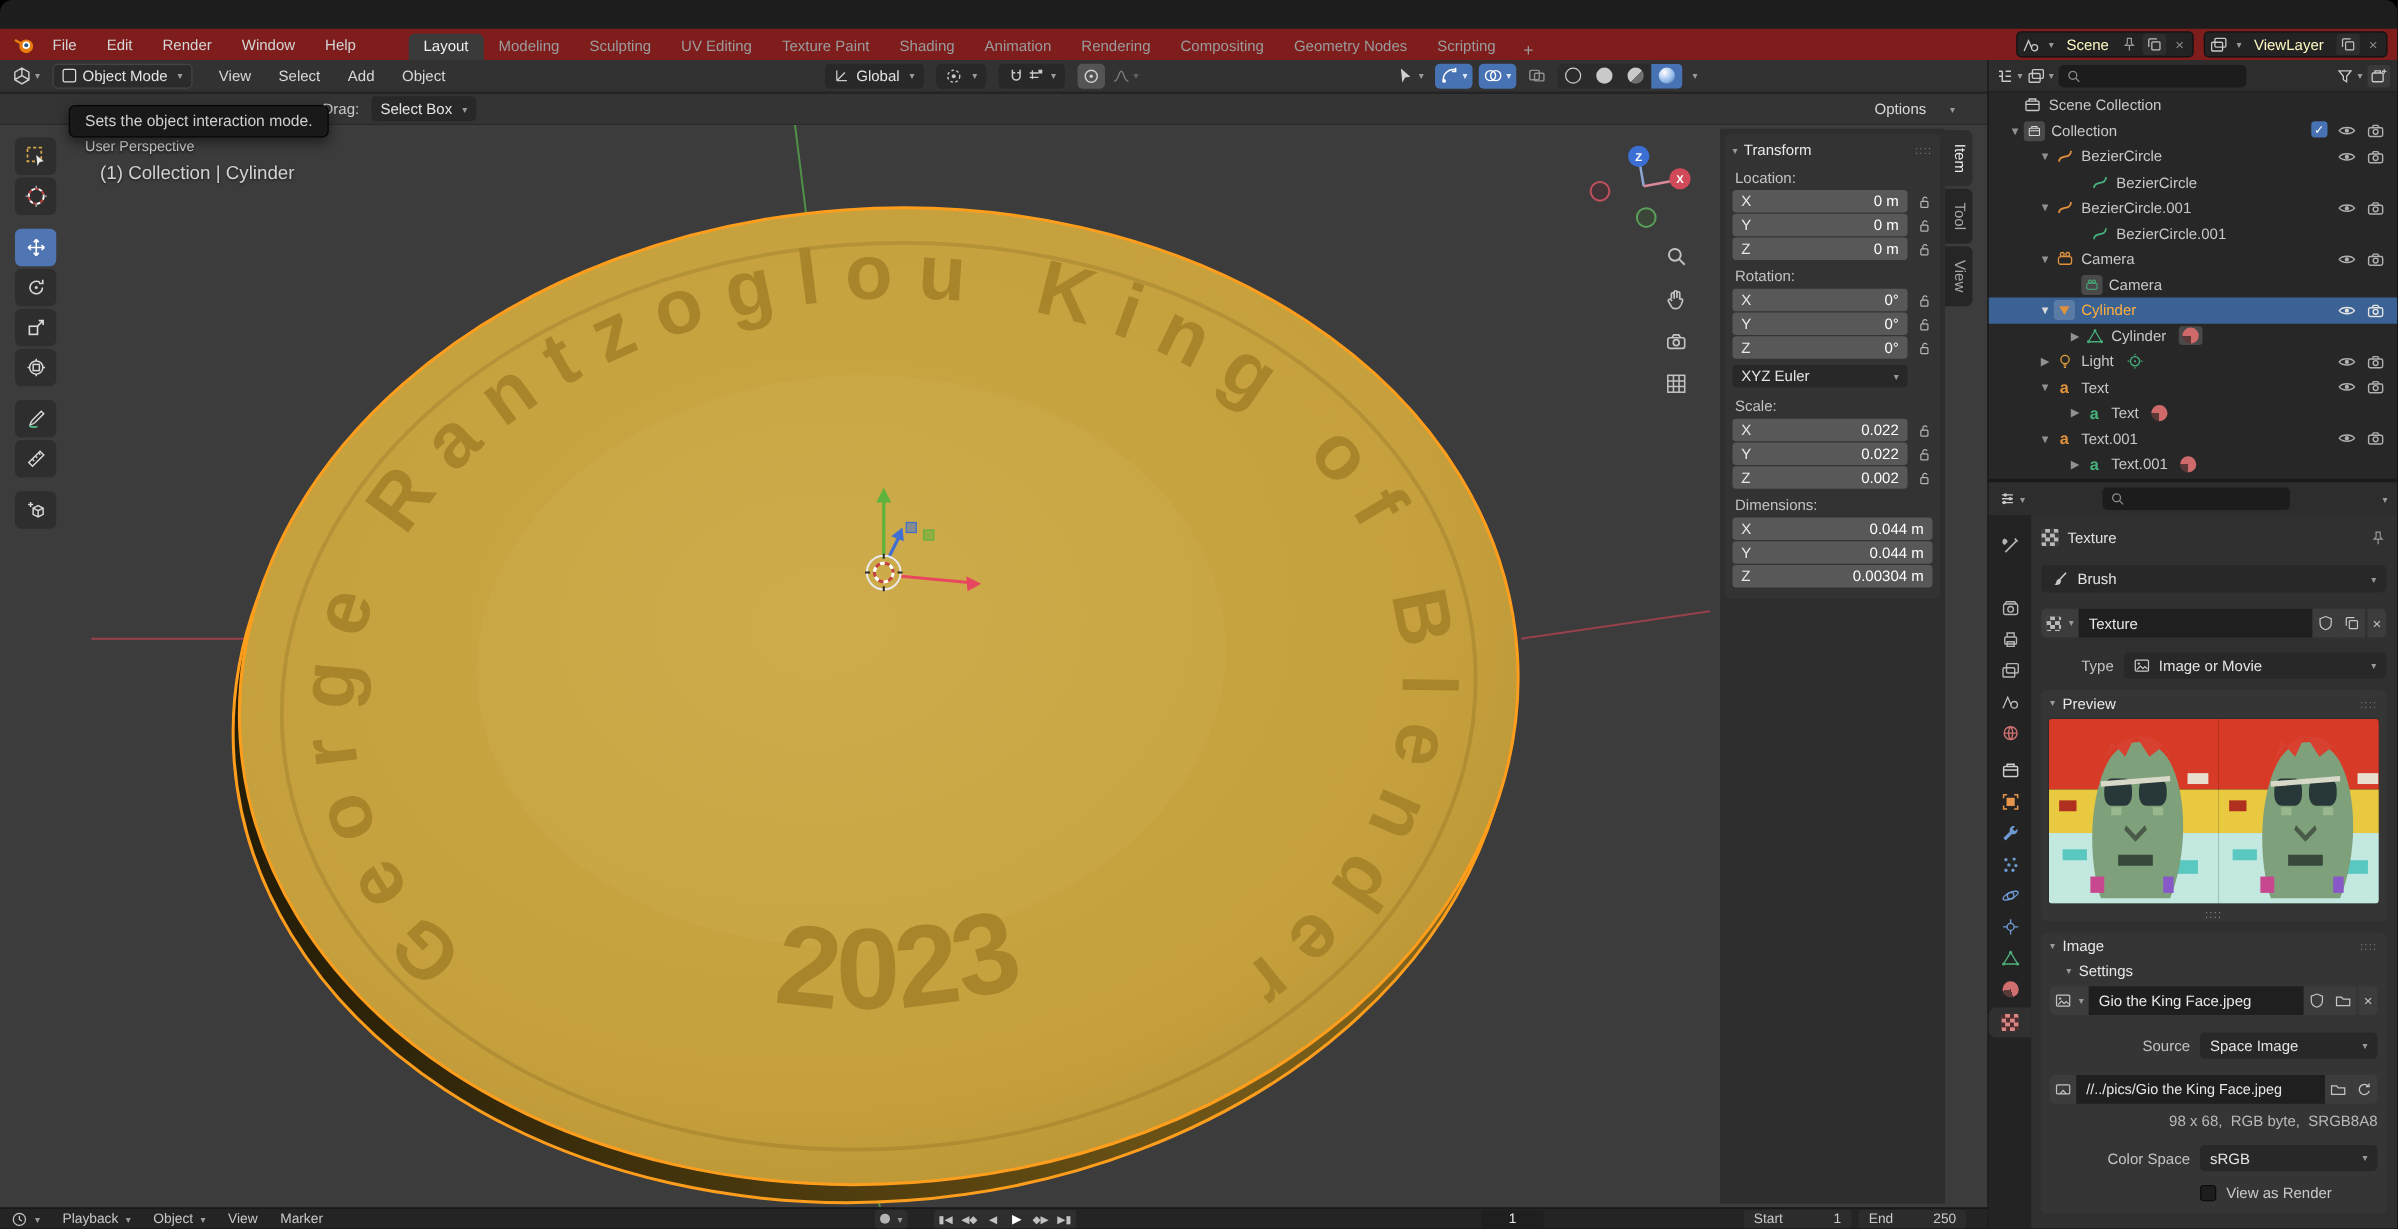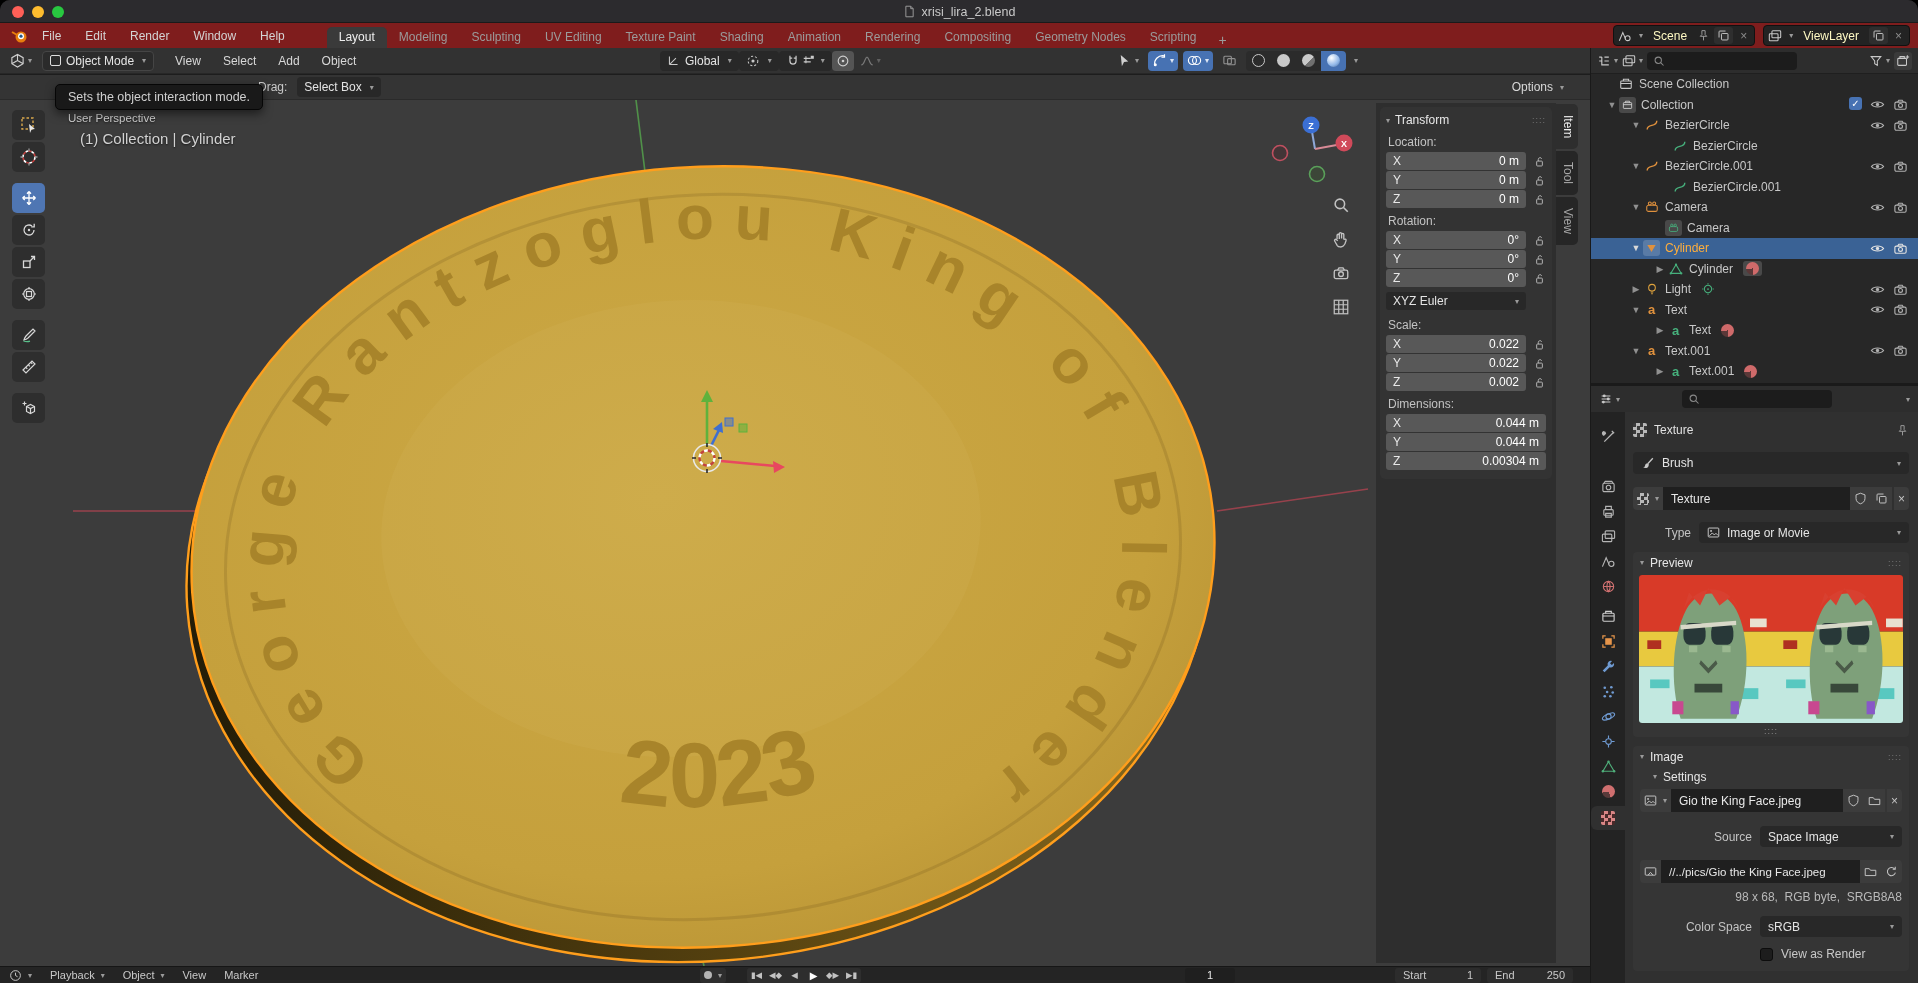--- a/index.html
+++ b/index.html
@@ -43,21 +43,21 @@
   .shade-btn { width:25px; display:flex; align-items:center; justify-content:center; }
   .shade-btn.on { background:#4772b3; }
   .sphere { width:13px; height:13px; border-radius:50%; background:#c9c9c9; }
   .sphere.wire { background:none; border:1.4px solid #c9c9c9; position:relative; }
   .sphere.mat { background:linear-gradient(135deg,#c9c9c9 55%, #707070 55%); }
   .sphere.rend { background:radial-gradient(circle at 35% 30%, #fff, #8fb6e8 60%, #42628f); }
 
   
   .toolrow { left:0; top:75px; width:1590px; height:25px; background:#343434; border-bottom:1px solid #2a2a2a; display:flex; align-items:center; }
   .toolrow .draglbl { color:#c9c9c9; margin-left:258px; }
-  .options-btn { margin-left:auto; margin-right:26px; color:#d8d8d8; display:flex; align-items:center; gap:4px; }
+  .options-btn { margin-left:auto; margin-right:26px; color:#d8d8d8; display:flex; align-items:center; gap:16px; }
 
   
   .tooltip { left:55px; top:84px; background:#191919; border:1px solid #060606; border-radius:5px; padding:5px 12px; color:#cfcfcf; box-shadow:0 4px 10px rgba(0,0,0,.5); z-index:60; font-size:12.5px; }
 
   
   .viewport { left:0; top:100px; width:1590px; height:866px; background:#3c3c3c; overflow:hidden; }
   .vp-label { position:absolute; left:68px; top:12px; color:#d2d2d2; font-size:11.5px; text-shadow:0 1px 2px rgba(0,0,0,.6); }
   .vp-label2 { position:absolute; left:80px; top:30px; color:#d2d2d2; font-size:15px; text-shadow:0 1px 2px rgba(0,0,0,.6); }
 
   
@@ -362,31 +362,20 @@
       </g>
     <g id="sym-newcoll" fill="none" stroke="currentColor" stroke-width="1.2">
         <rect x="2" y="5" width="10" height="8" rx="1"></rect>
         <path d="M4.5 5V3h5v2M11 3.5h4M13 1.5v4"></path>
       </g>
   </defs>
 </svg>
 
 <div id="window">
 
-  <div class="abs titlebar">
-    <span class="tl red"></span>
-    <span class="tl yel"></span>
-    <span class="tl grn"></span>
-    <div class="title-center">
-      <svg class="i" width="13" height="13" viewBox="0 0 16 16" style="color:#9a9a9a">
-          <use href="#sym-doc"></use>
-        </svg>
-      <span>xrisi_lira_2.blend</span>
-    </div>
-  </div>
 
   <div class="abs menubar">
     <svg class="i" width="20" height="16" viewBox="0 0 20 16" style="margin-left:10px">
       <circle cx="11" cy="9" r="5.5" fill="#e87d0d"></circle>
         <circle cx="11" cy="8.2" r="3" fill="#fff"></circle>
         <circle cx="11" cy="8.2" r="1.6" fill="#265787"></circle>
         <path d="M2 4l6 3.5" stroke="#e87d0d" stroke-width="2" fill="none"></path>
     </svg>
     <span class="menu">File</span>
     <span class="menu">Edit</span>
@@ -457,21 +446,21 @@
     <div class="dd" style="margin-left:6px">
       <span style="width:11px;height:11px;border:1.5px solid #ddd;border-radius:2px"></span>
       <span>Object Mode</span>
       <span class="caret">▾</span>
     </div>
     <span class="menu" style="margin-left:10px">View</span>
     <span class="menu">Select</span>
     <span class="menu">Add</span>
     <span class="menu">Object</span>
 
-    <div class="row abs" style="left:660px;gap:0">
+    <div class="row abs" style="left:660px;gap:10px">
       <div class="dd flat">
         <svg class="i" width="13" height="13" viewBox="0 0 16 16" style="color:#c9c9c9">
             <path d="M3 13V3M3 13h10M3 13l8-8" stroke="currentColor" fill="none" stroke-width="1.3"></path>
           </svg>
         <span>Global</span>
         <span class="caret">▾</span>
       </div>
       <div class="dd flat">
         <svg class="i" width="14" height="14" viewBox="0 0 16 16" style="color:#c9c9c9">
             <use href="#sym-pivot"></use>

